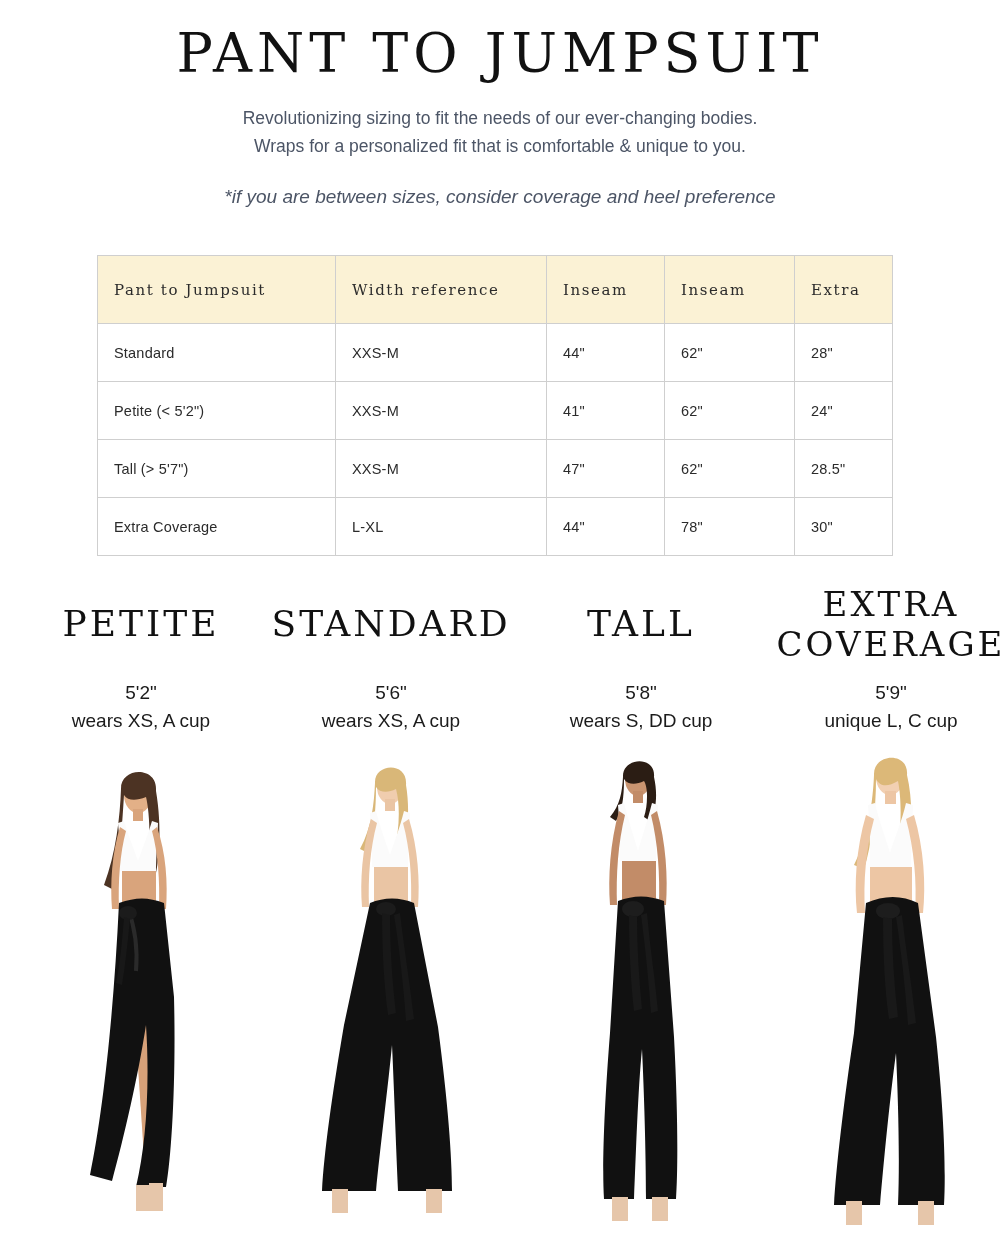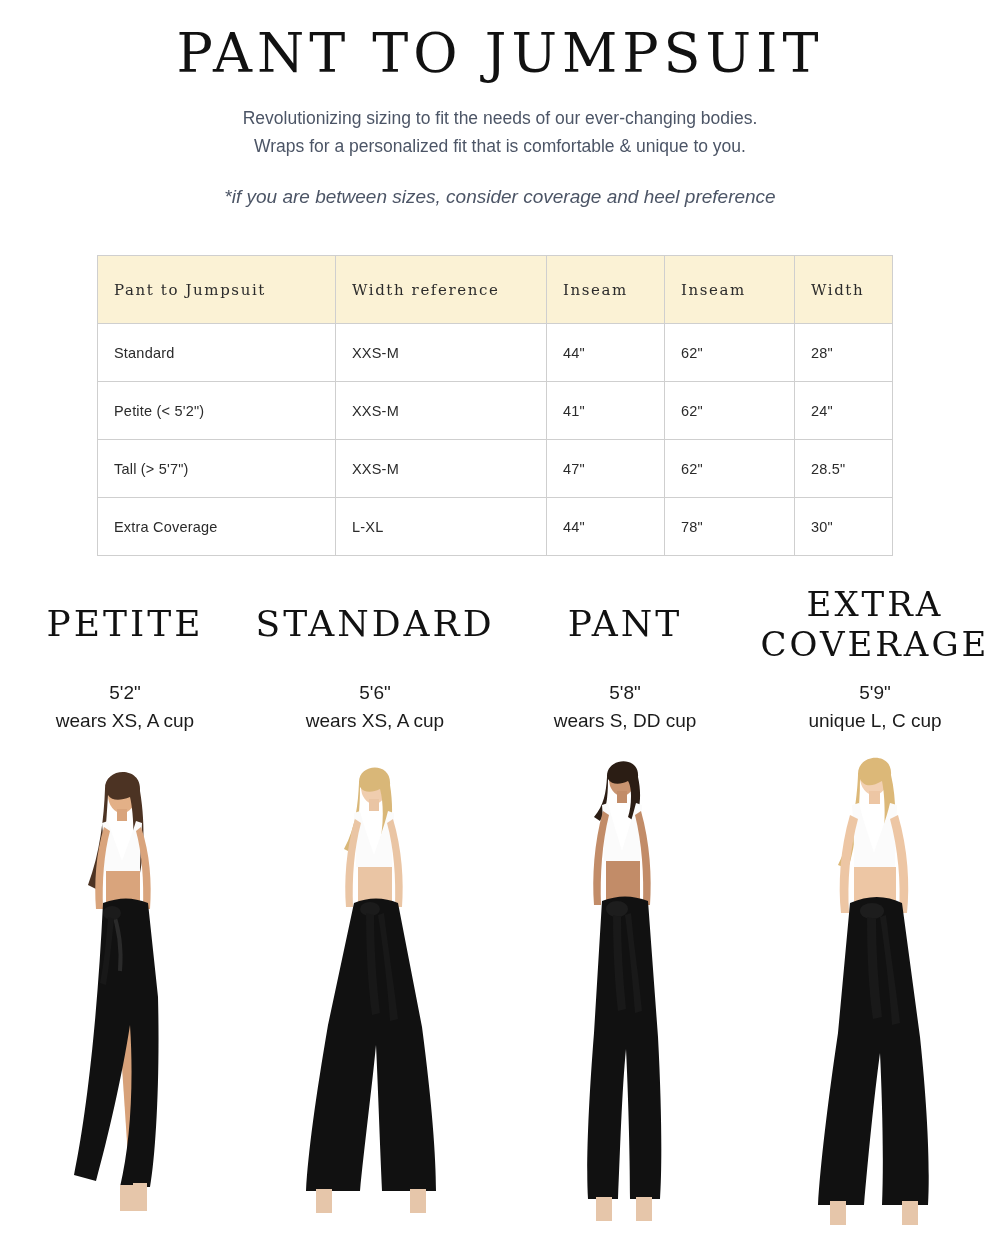--- a/index.html
+++ b/index.html
@@ -81,21 +81,21 @@
   }
   col.c0 { width: 238px; }
   col.c1 { width: 211px; }
   col.c2 { width: 118px; }
   col.c3 { width: 130px; }
   col.c4 { width: 98px; }
 
   
   .models {
     position: absolute;
-    left: 0;
+    left: 16px;
     top: 545px;
     width: 979px;
     display: flex;
   }
   .model {
     width: 250px;
     display: flex;
     flex-direction: column;
     align-items: center;
   }
@@ -150,21 +150,21 @@
           <col class="c2">
           <col class="c3">
           <col class="c4">
       </colgroup>
       <thead>
         <tr>
           <th>Pant to Jumpsuit</th>
           <th>Width reference</th>
           <th>Inseam</th>
           <th>Inseam</th>
-          <th>Width</th>
+          <th>Extra</th>
         </tr>
       </thead>
       <tbody>
         <tr>
           <td>Standard</td>
           <td>XXS-M</td>
           <td>44"</td>
           <td>62"</td>
           <td>28"</td>
         </tr>
@@ -251,21 +251,21 @@
           <ellipse cx="120" cy="152" rx="10" ry="7" fill="#1b1b1b"></ellipse>
           <path d="M116 156 C116 192 118 230 122 258 L130 256 C126 224 124 188 124 158 Z" fill="#181818"></path>
           <path d="M128 158 C134 196 138 236 140 264 L148 262 C144 228 138 190 134 156 Z" fill="#181818"></path>
           <rect x="66" y="432" width="16" height="24" fill="#e6c6aa"></rect>
           <rect x="160" y="432" width="16" height="24" fill="#e6c6aa"></rect>
         </svg>
       </div>
     </div>
 
     <div class="model">
-      <div class="model-title">PANT</div>
+      <div class="model-title">TALL</div>
       <div class="model-stats">
         <div>5'8"</div>
         <div>wears S, DD cup</div>
       </div>
       <div class="figure">
         <svg viewBox="0 0 250 480" width="250" height="480">
           <ellipse cx="122" cy="22" rx="13" ry="17" fill="#c99470"></ellipse>
           <path d="M107 20 C106 0 140 -2 138 20 C142 38 140 54 134 64 L128 60 C132 48 132 30 128 24 C120 28 112 28 108 22 C108 42 106 54 100 64 L94 60 C104 48 106 36 107 20 Z" fill="#2b1d14"></path>
           <rect x="117" y="34" width="10" height="12" fill="#c28c68"></rect>
           <path d="M108 46 C112 62 118 80 122 94 C126 80 132 62 136 46 L142 48 C141 74 140 92 140 104 L104 104 C104 90 104 74 102 48 Z" fill="#fbfbfb"></path>

